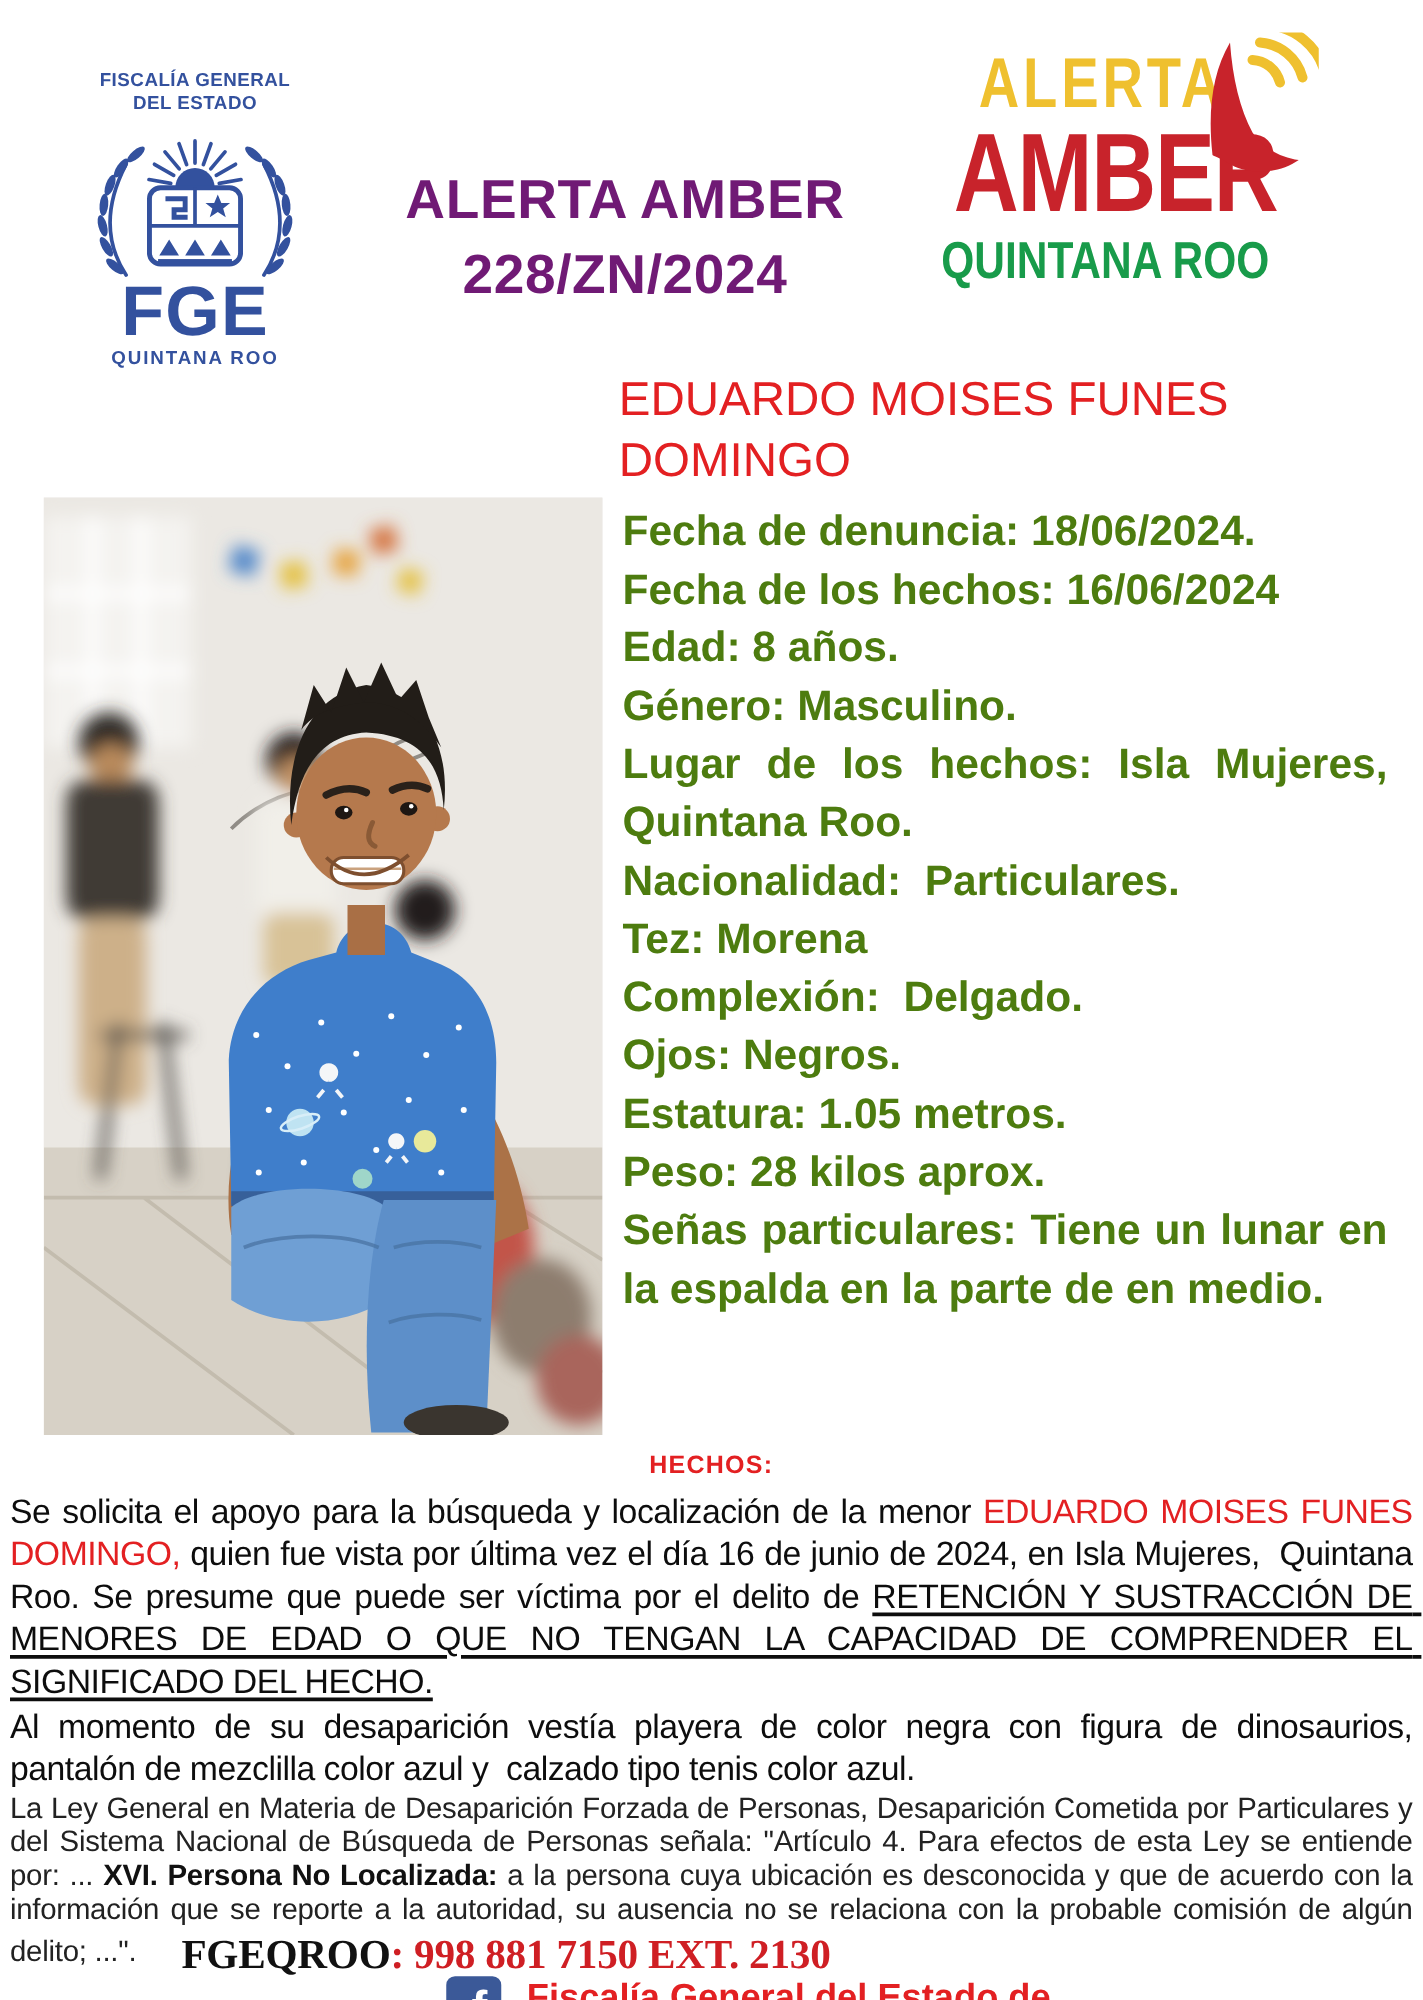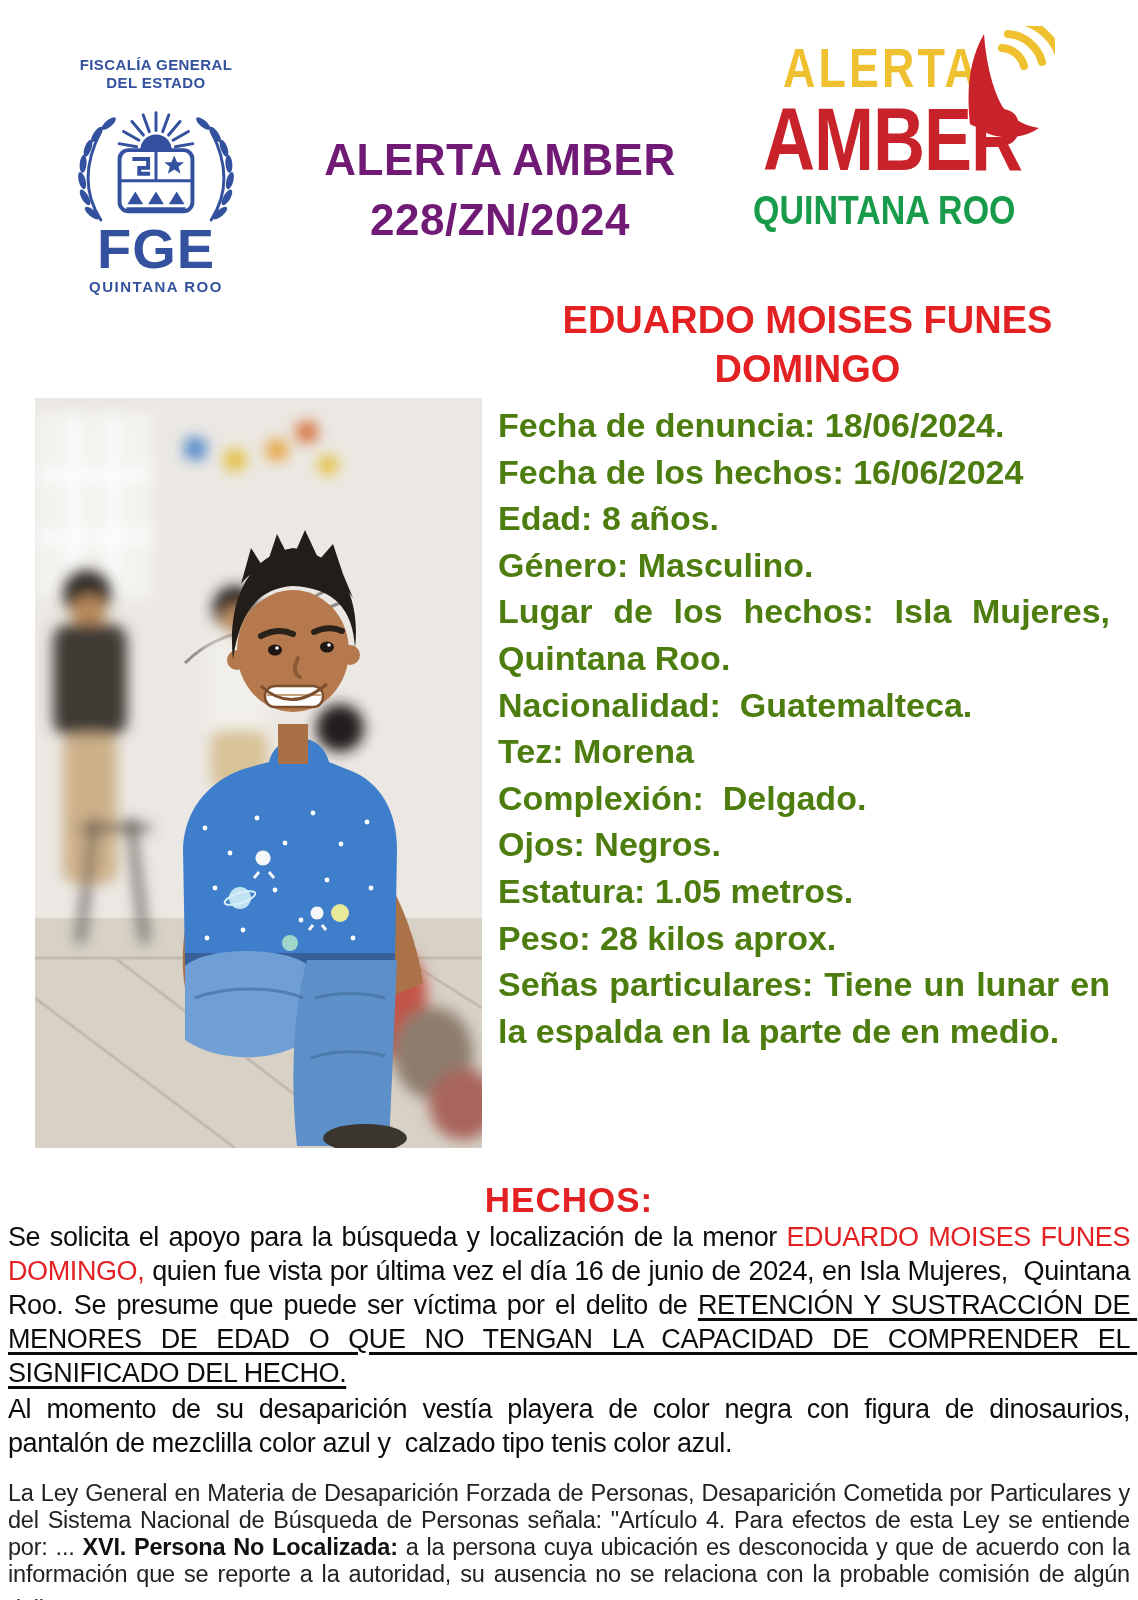--- a/index.html
+++ b/index.html
@@ -20,39 +20,39 @@
 
   
   .amber-logo{position:absolute;left:745px;top:26px;width:310px;height:215px;}
   .al-line{position:absolute;white-space:nowrap;font-weight:bold;transform-origin:top left;}
   .al-alerta{left:38px;top:10px;font-size:44px;color:#efc02f;letter-spacing:3px;transform:scale(1.02,1.28);}
   .al-amber{left:18px;top:62px;font-size:72px;color:#c8232b;letter-spacing:-1px;transform:scale(1.0,1.24);}
   .al-qroo{left:8px;top:160px;font-size:34px;color:#189b4a;transform:scale(1.0,1.22);}
   .al-swoosh{position:absolute;left:195px;top:0px;}
 
   
-  .victim-name{position:absolute;left:495px;top:296px;width:625px;text-align:center;
-               color:#e32022;font-weight:bold;font-size:38px;line-height:49px;}
+  .victim-name{position:absolute;left:495px;top:296px;width:625px;
+               color:#e32022;font-weight:normal;font-size:38px;line-height:49px;}
 
   
   .photo{position:absolute;left:35px;top:398px;width:447px;height:750px;overflow:hidden;background:#eae7e2;}
   .photo svg{display:block;}
 
   
   .details{position:absolute;left:498px;top:402px;width:612px;font-weight:bold;font-size:34px;color:#4d7c0f;}
   .details .row{text-align:justify;line-height:46.6px;white-space:pre-wrap;}
 
   
   .bottom{position:absolute;left:0;top:1154px;width:1138px;}
-  .hechos-heading{text-align:center;color:#e32022;font-weight:bold;font-size:35px;line-height:36px;letter-spacing:1px;margin-top:28px;}
+  .hechos-heading{text-align:center;color:#e32022;font-weight:bold;font-size:20px;line-height:36px;letter-spacing:1px;}
   .p-bold{margin:2px 8px 0 8px;font-weight:normal;font-size:27px;letter-spacing:-0.4px;line-height:34px;
           text-align:justify;white-space:pre-wrap;color:#0d0d0d;}
   .p-bold .red-name{color:#e32022;}
   .p-bold .u{text-decoration:underline;text-decoration-thickness:3px;text-underline-offset:4px;}
-  .legal{margin:20px 8px 0 8px;font-size:23.5px;letter-spacing:-0.2px;line-height:27px;
+  .legal{margin:1px 8px 0 8px;font-size:23.5px;letter-spacing:-0.2px;line-height:27px;
          text-align:justify;white-space:pre-wrap;color:#222;}
   .legal b{color:#111;}
   .phone-wrap{display:inline-block;font-family:"Liberation Serif", serif;font-weight:bold;
               font-size:33px;line-height:36px;margin-left:36px;transform:translateY(5px);white-space:nowrap;}
   .phone-wrap .agency{color:#111;}
   .phone-wrap .number{color:#cf1f24;}
 
   .fb-row{display:flex;justify-content:center;align-items:flex-start;gap:20px;margin-top:4px;padding-left:60px;}
   .fb-icon{width:44px;height:44px;background:#3b5998;border-radius:7px;flex:0 0 auto;
            color:#fff;font-weight:bold;font-size:38px;text-align:center;line-height:50px;overflow:hidden;}
@@ -256,21 +256,21 @@
       </g>
     </svg>
   </div>
 
   <div class="details">
     <div class="row">Fecha de denuncia: 18/06/2024.</div>
     <div class="row">Fecha de los hechos: 16/06/2024</div>
     <div class="row">Edad: 8 años.</div>
     <div class="row">Género: Masculino.</div>
     <div class="row">Lugar de los hechos: Isla Mujeres, Quintana Roo.</div>
-    <div class="row">Nacionalidad:  Guatemalteca.</div>
+    <div class="row">Nacionalidad:  Particulares.</div>
     <div class="row">Tez: Morena</div>
     <div class="row">Complexión:  Delgado.</div>
     <div class="row">Ojos: Negros.</div>
     <div class="row">Estatura: 1.05 metros.</div>
     <div class="row">Peso: 28 kilos aprox.</div>
     <div class="row">Señas particulares: Tiene un lunar en la espalda en la parte de en medio.</div>
   </div>
 
   <div class="bottom">
     <div class="hechos-heading">HECHOS:</div>

